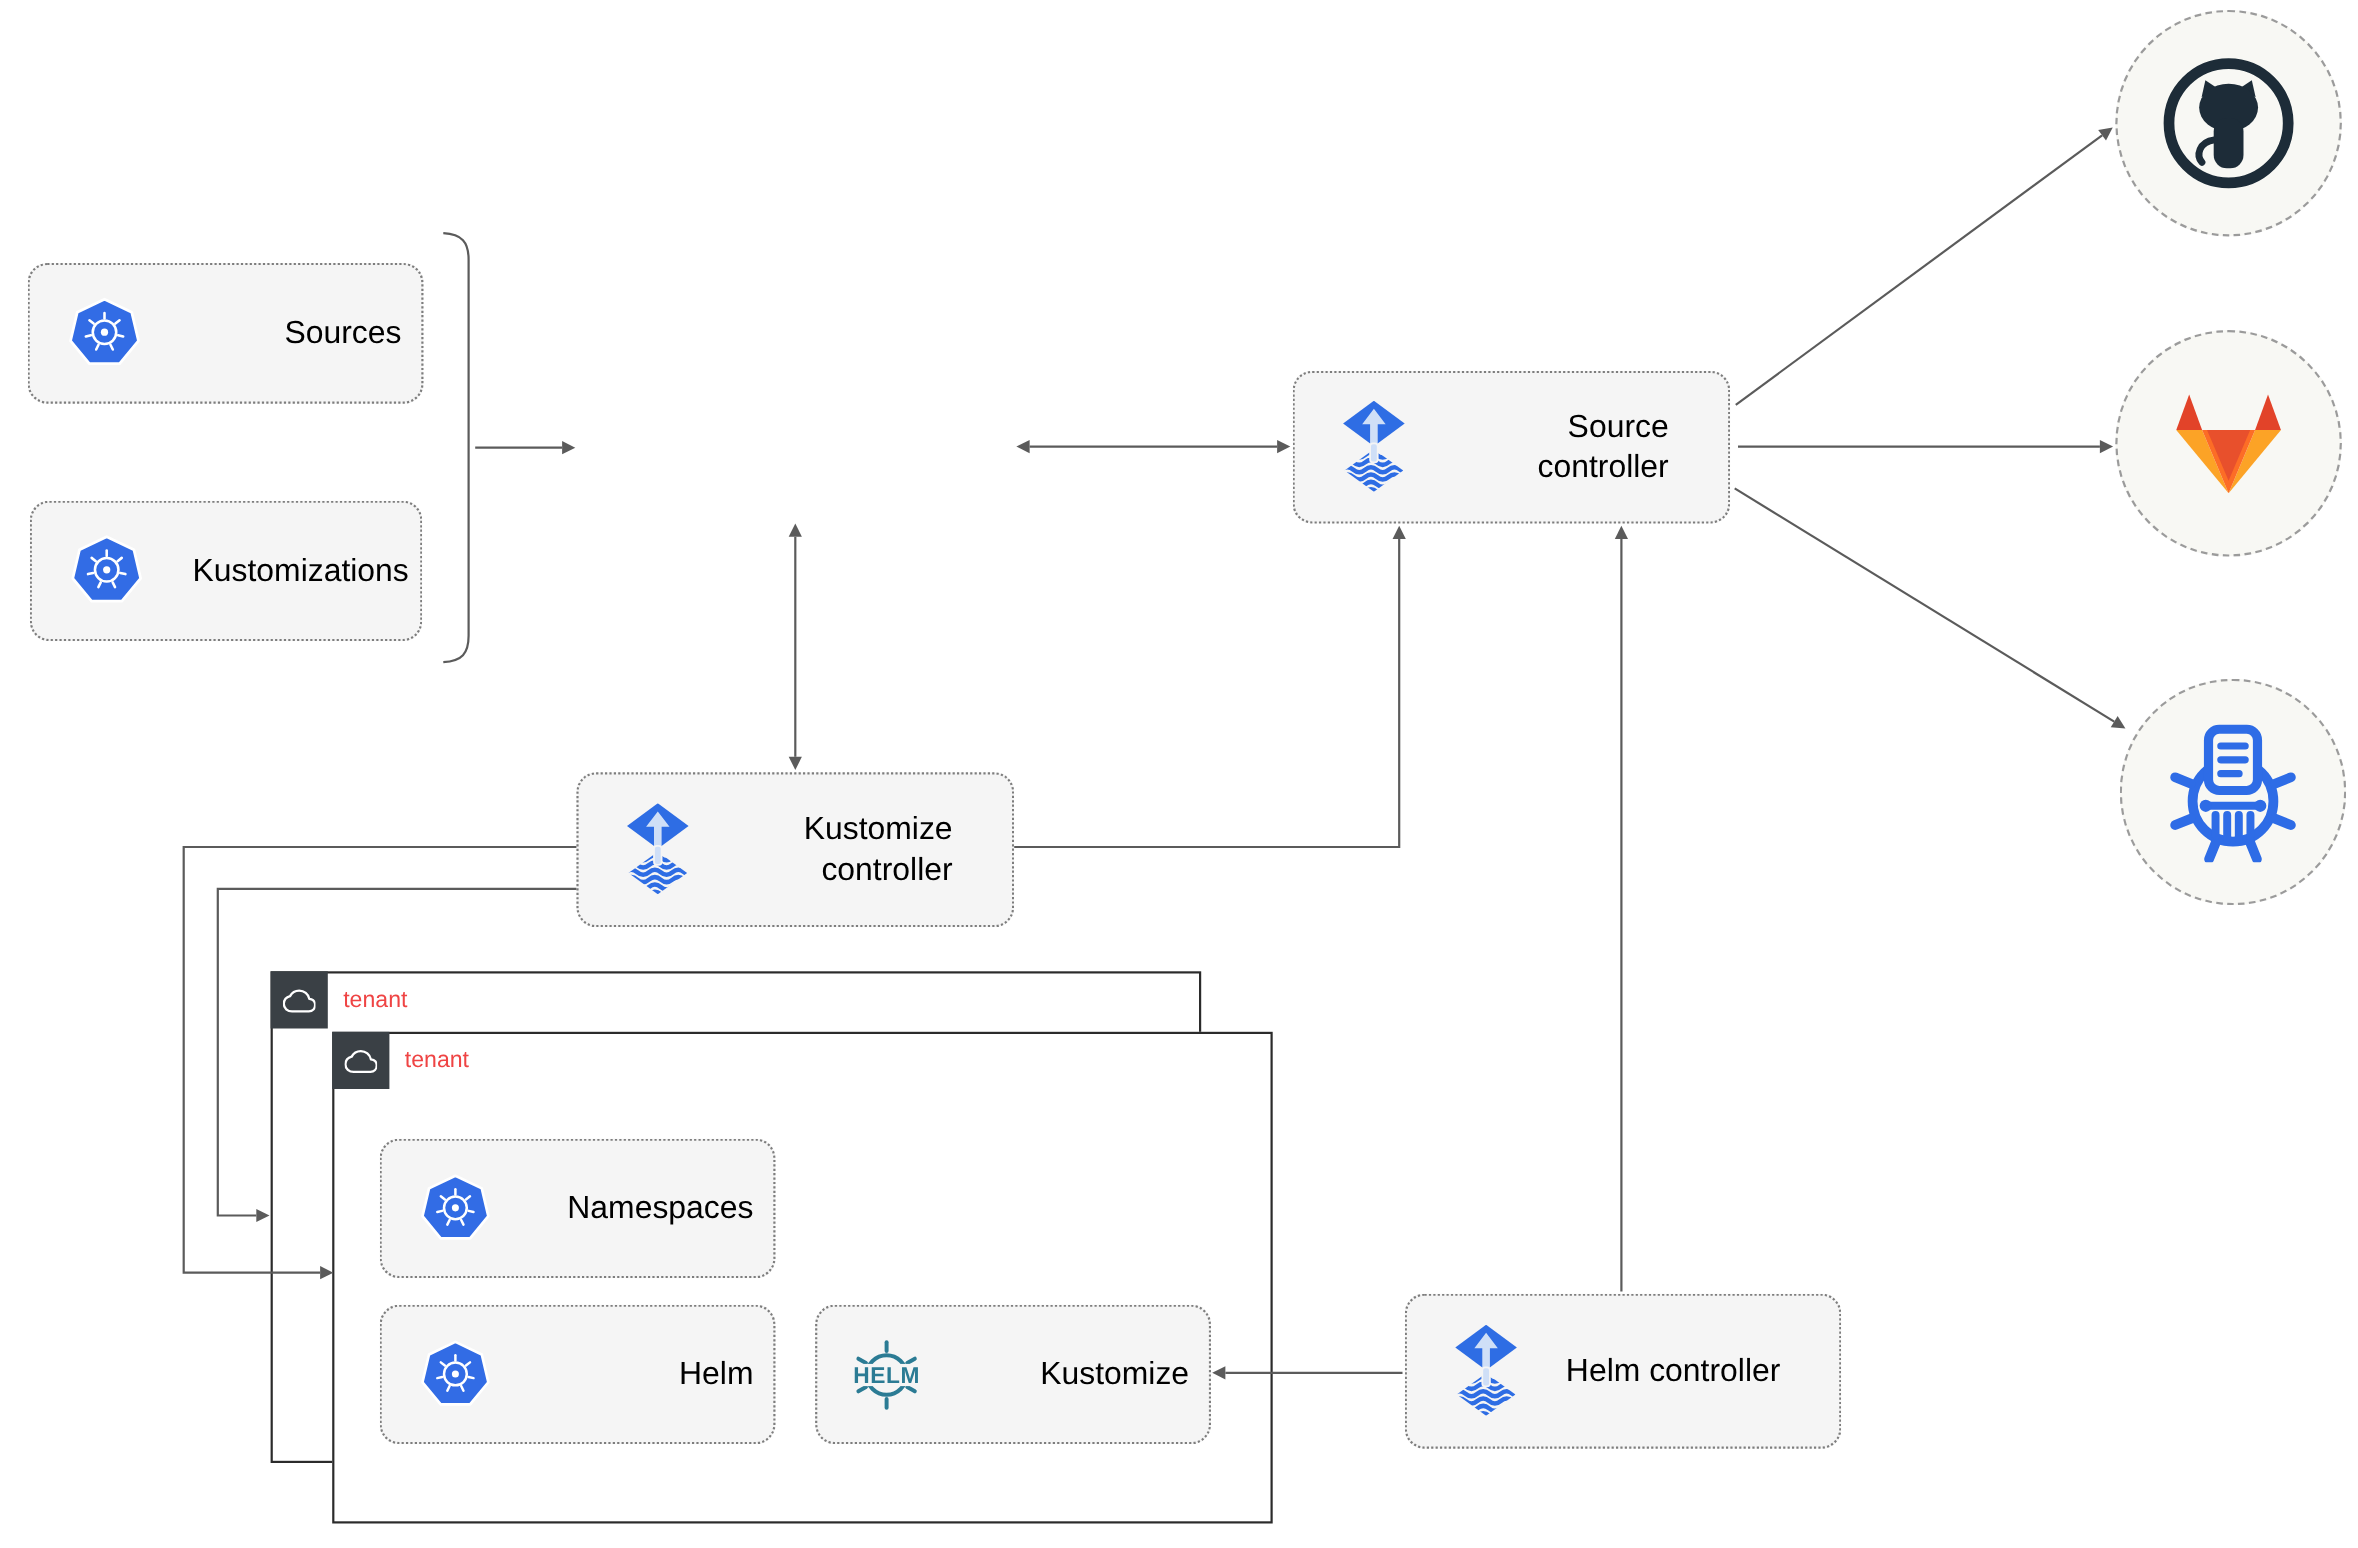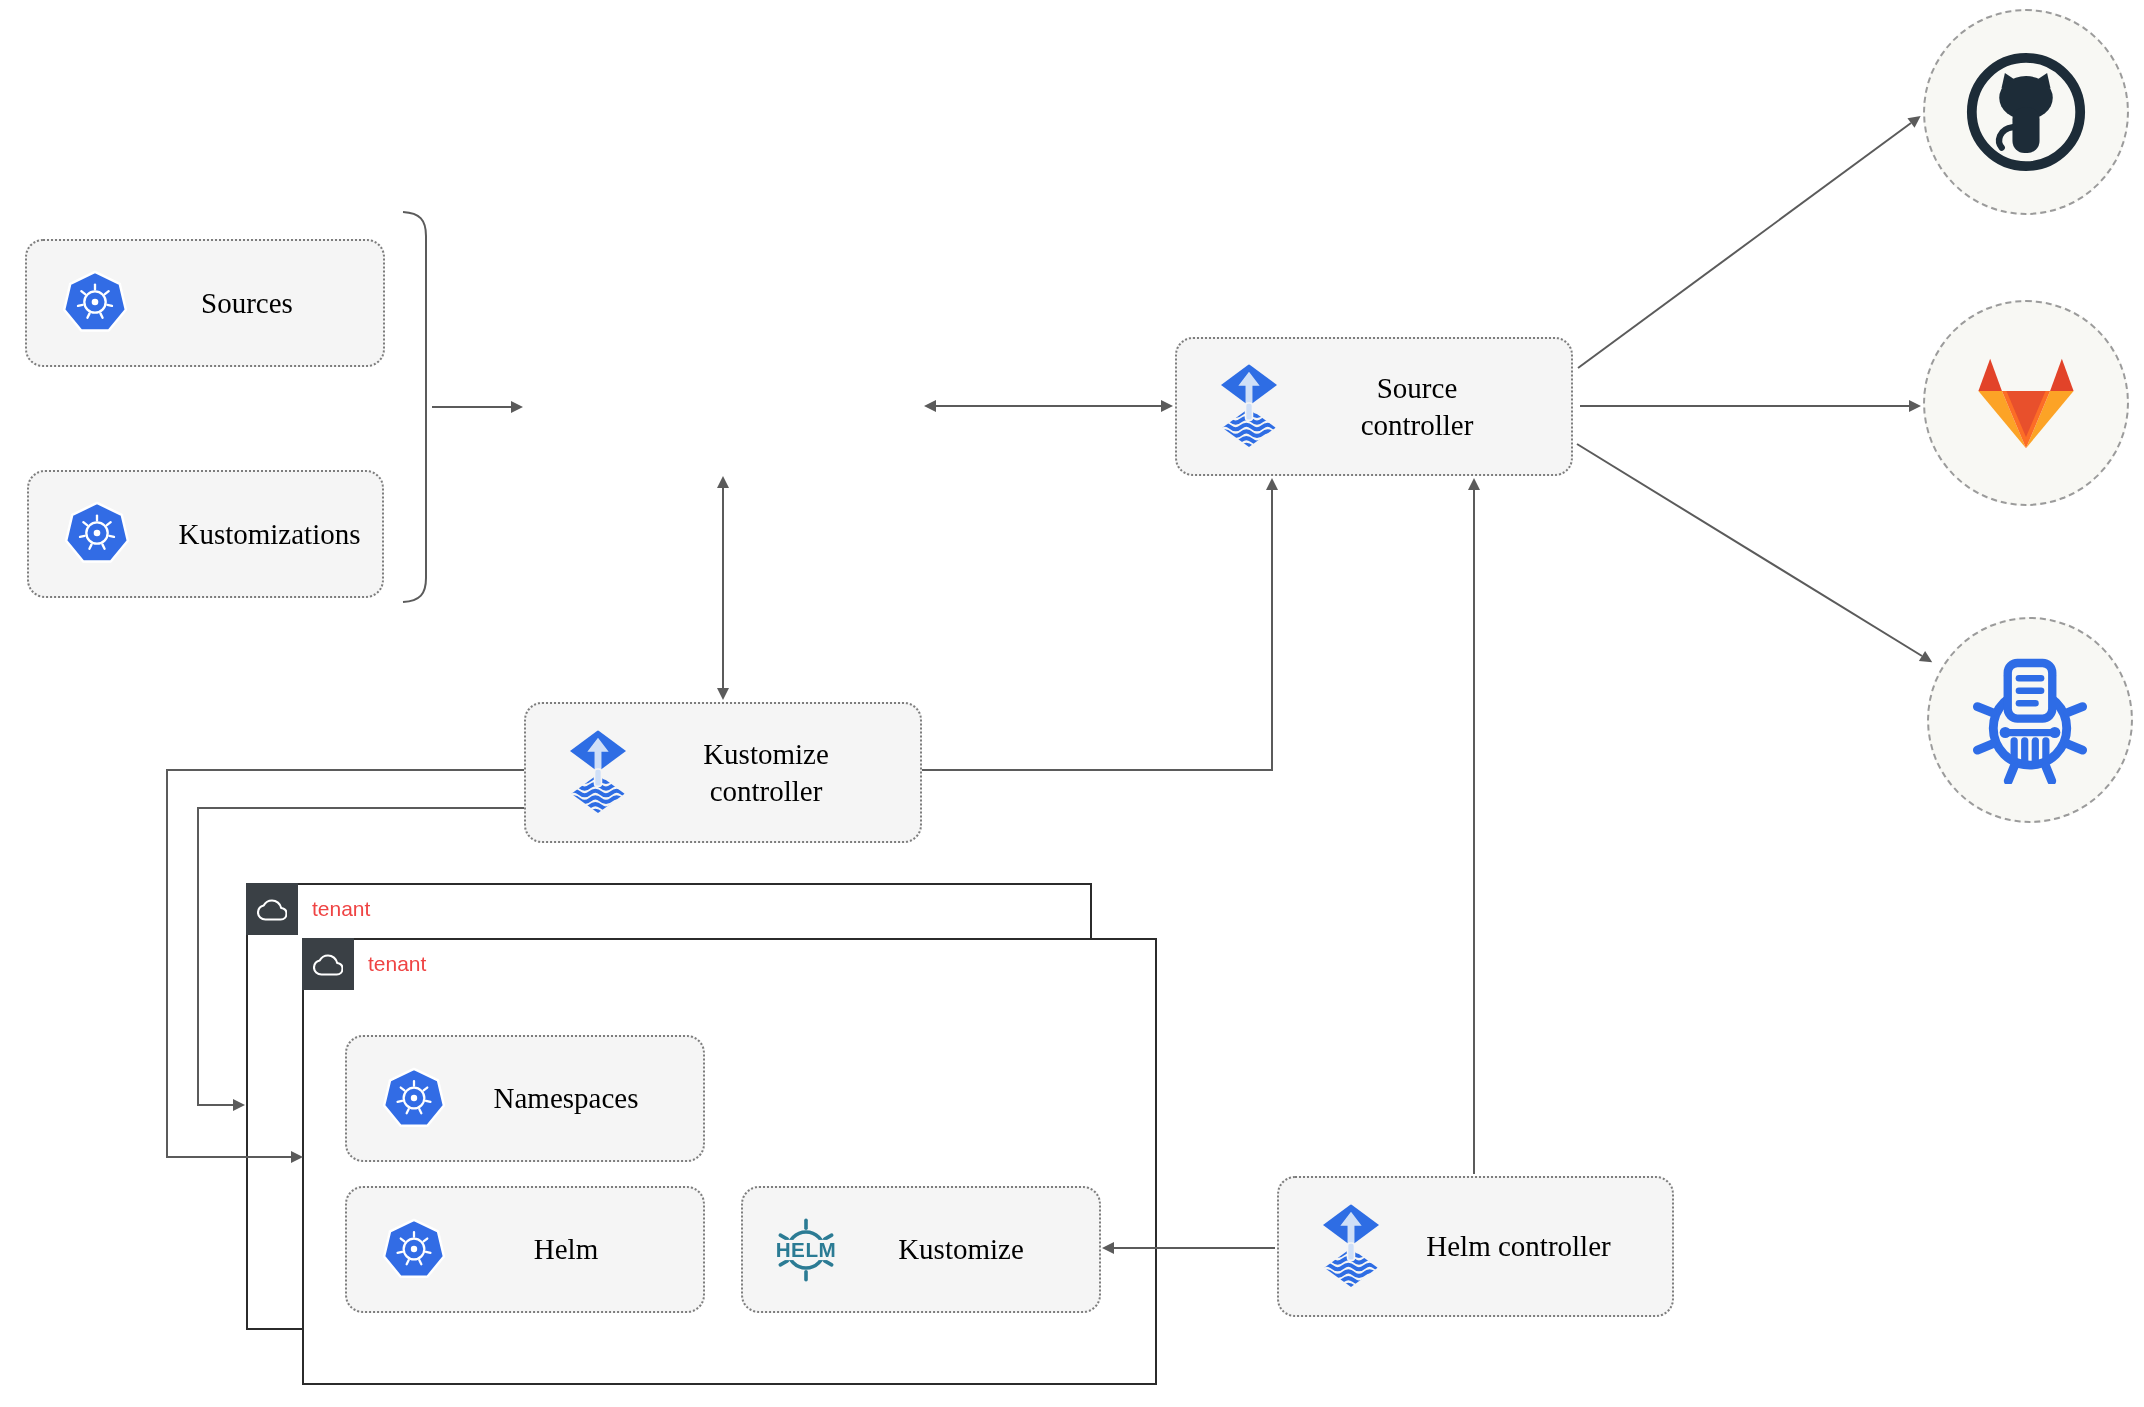--- a/index.html
+++ b/index.html
@@ -4,21 +4,21 @@
 <style>
   html,body{margin:0;padding:0;background:#fff;}
   .canvas{position:relative;width:2144px;height:1407px;background:#ffffff;
           font-family:"Liberation Sans",sans-serif;color:#000;overflow:hidden;}
 
   
   .node{position:absolute;box-sizing:border-box;background:#f5f5f5;
         border:2px dotted #7d7d7d;border-radius:18px;
         display:flex;align-items:center;}
   .node .icon{flex:0 0 auto;display:flex;align-items:center;justify-content:center;margin-left:34px;}
-  .node .label{flex:1 1 auto;text-align:center;font-size:29px;line-height:1.25;padding-right:18px;font-family:Liberation Serif, serif;}
+  .node .label{flex:1 1 auto;text-align:right;font-size:29px;line-height:1.25;padding-right:18px;}
   .label-narrow{max-width:200px;margin:0 auto;}
   .node--api .label{font-size:31px;}
 
   
   .tenant{position:absolute;box-sizing:border-box;background:#ffffff;border:2px solid #2b2b2b;}
   .tenant .badge{position:absolute;left:-2px;top:-2px;width:52px;height:52px;background:#3a4045;
                  display:flex;align-items:center;justify-content:center;}
   .tenant .tenant-label{position:absolute;left:64px;top:-2px;height:52px;display:flex;align-items:center;
                         font-size:21px;color:#ef4444;}
 
@@ -180,21 +180,21 @@
 
   <div class="node" style="left:25px;top:239px;width:360px;height:128px;">
     <span class="icon">
       <svg width="68" height="66" viewBox="0 0 70 68">
           <use href="#sym-k8s"></use>
         </svg>
       </span>
     <span class="label">Sources</span>
   </div>
 
-  <div class="node" style="left:27px;top:470px;width:357px;height:128px;gap:44px;">
+  <div class="node" style="left:27px;top:455px;width:357px;height:128px;gap:44px;">
     <span class="icon">
       <svg width="68" height="66" viewBox="0 0 70 68">
           <use href="#sym-k8s"></use>
         </svg>
       </span>
     <span class="label">Kustomizations</span>
   </div>
 
 
   <div class="node" style="left:1175px;top:337px;width:398px;height:139px;">

